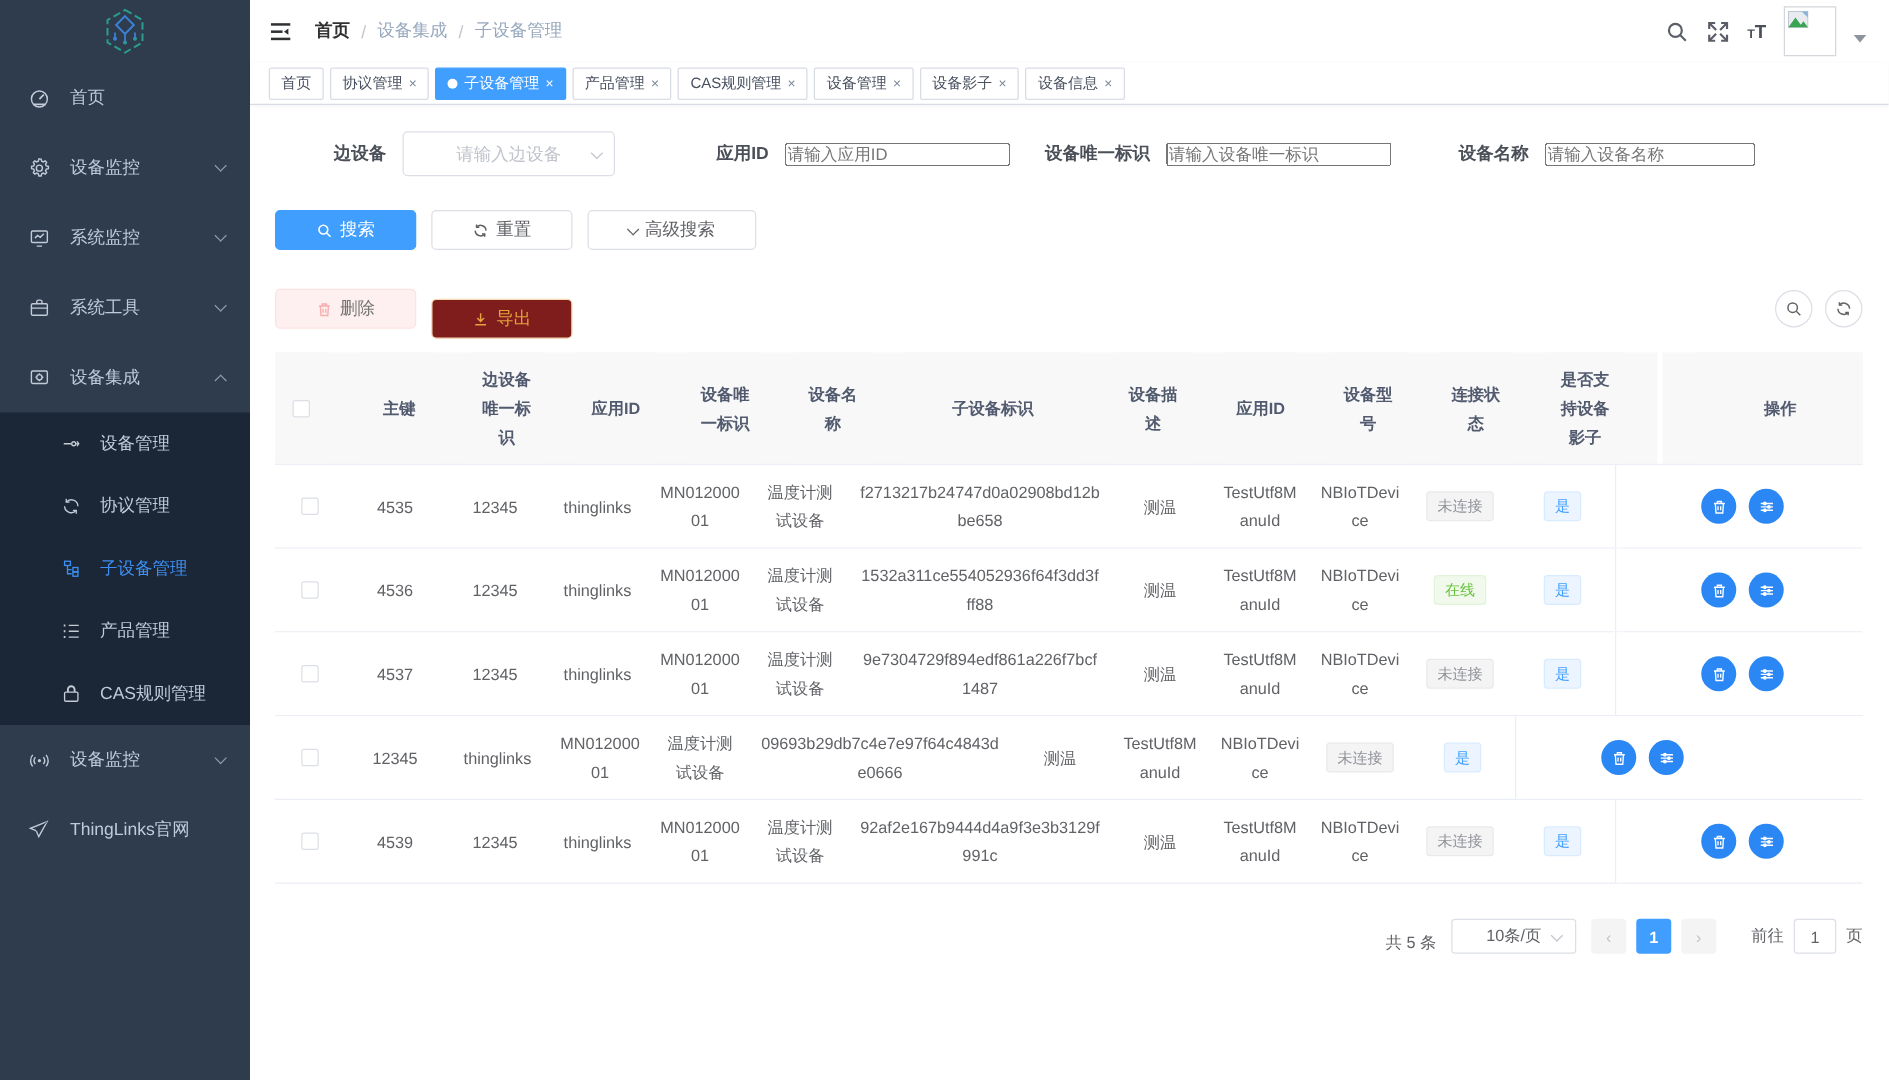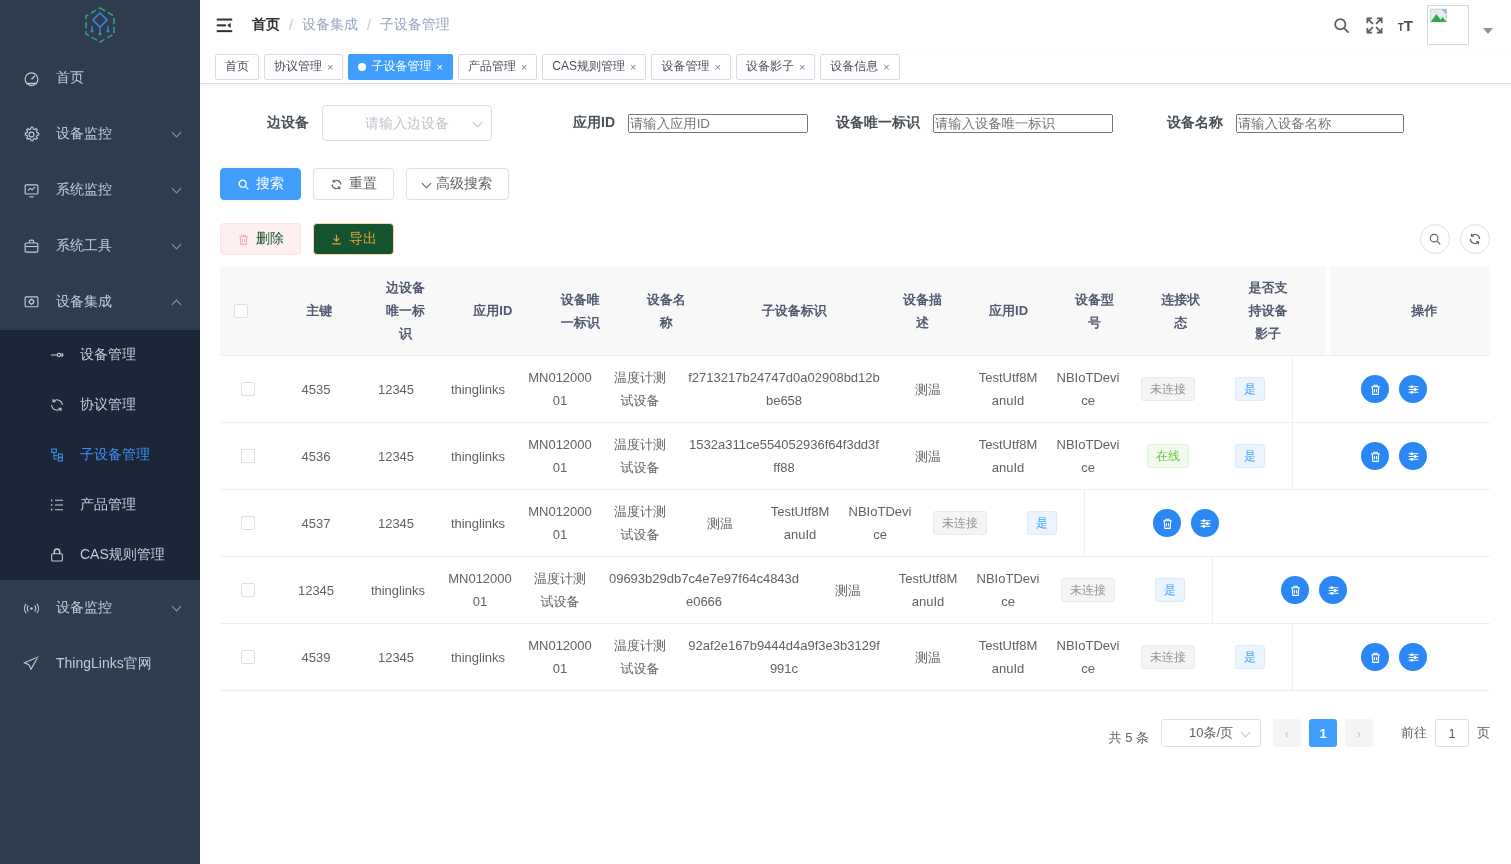--- a/index.html
+++ b/index.html
@@ -47,24 +47,24 @@
   .content { padding:21px 21px 0 20px; flex:1; overflow:hidden; }
   .filter-row { display:flex; align-items:center; }
   .fgroup { display:flex; align-items:center; }
   .flabel { font-size:14px; font-weight:700; color:#4a4f58; margin-right:13px; white-space:nowrap; }
   .fctrl { position:relative; }
   .fctrl input { height:36px; border:1px solid #dcdfe6; border-radius:4px; padding:0 12px; font-size:14px; color:#606266; outline:none; font-family:inherit; }
   .fctrl input::placeholder { color:#c0c4cc; }
   .sel-chev { position:absolute; right:11px; top:14px; width:7px; height:7px; border-right:1.4px solid #c0c4cc; border-bottom:1.4px solid #c0c4cc; transform:rotate(45deg); pointer-events:none; }
 
   .btn-row { display:flex; align-items:center; gap:12px; margin-top:27px; }
-  .btn { height:32px; border-radius:4px; font-size:14px; display:inline-flex; align-items:center; gap:6px; padding:0 16px; cursor:pointer; border:1px solid #dcdfe6; background:#fff; color:#606266; font-family:inherit; }
+  .btn { height:32px; border-radius:4px; font-size:14px; display:inline-flex; align-items:center; gap:6px; padding:0 32px; cursor:pointer; border:1px solid #dcdfe6; background:#fff; color:#606266; font-family:inherit; }
   .btn-primary { background:#409eff; border-color:#409eff; color:#fff; }
-  .btn-del { background:#fef0f0; border-color:#fde2e2; color:#14532d; cursor:not-allowed;font-family:Liberation Serif, serif; }
-  .btn-exp { background:#14532d; border-color:#f5dab1; color:#e6a23c; }
+  .btn-del { background:#fef0f0; border-color:#fde2e2; color:#737373; cursor:not-allowed;font-family:Liberation Serif, serif; }
+  .btn-exp { background:#7f1d1d; border-color:#f5dab1; color:#e6a23c;margin-top:16px; }
 
   .toolbar-row { display:flex; align-items:center; margin-top:23px; }
   .tool-right { margin-left:auto; display:flex; gap:10px; }
   .circle-btn { width:30px; height:30px; border-radius:50%; border:1px solid #dcdfe6; background:#fff; display:flex; align-items:center; justify-content:center; cursor:pointer; color:#606266; }
 
   
   .table { margin-top:11px; font-size:13px; }
   .trow { display:flex; align-items:stretch; border-bottom:1px solid #ebeef5; background:#fff; }
   .thead-row { background:#f8f8f9; color:#515a6e; font-weight:700; border-bottom:1px solid #ebeef5;gap:28px; }
   .cell { display:flex; align-items:center; justify-content:center; text-align:center; padding:10px 8px; line-height:23px; word-break:break-all; color:#606266; }
@@ -501,20 +501,21 @@
 
             <div class="trow">
               <div class="cell c-check">
                 <span class="checkbox"></span>
               </div>
               <div class="cell c-id">4537</div>
               <div class="cell c-edge">12345</div>
               <div class="cell c-app">thinglinks</div>
               <div class="cell c-dev">MN01200001</div>
               <div class="cell c-name">温度计测试设备</div>
+              <div class="cell c-sub">9e7304729f894edf861a226f7bcf1487</div>
               <div class="cell c-desc">测温</div>
               <div class="cell c-manu">TestUtf8ManuId</div>
               <div class="cell c-model">NBIoTDevice</div>
               <div class="cell c-status">
                 <span class="el-tag offline">未连接</span>
               </div>
               <div class="cell c-shadow">
                 <span class="el-tag yes">是</span>
               </div>
               <div class="cell c-gap"></div>

